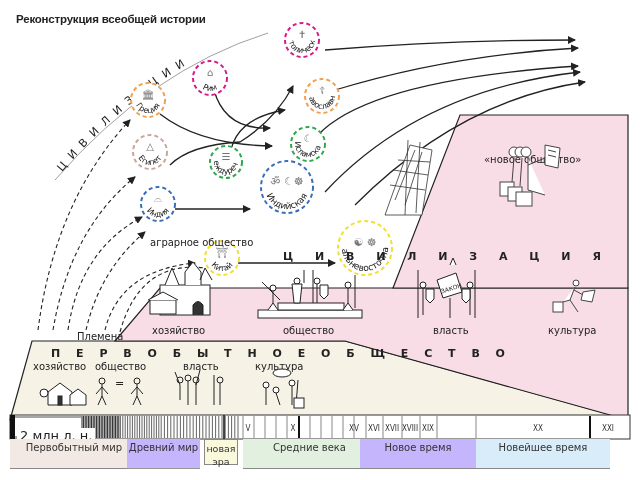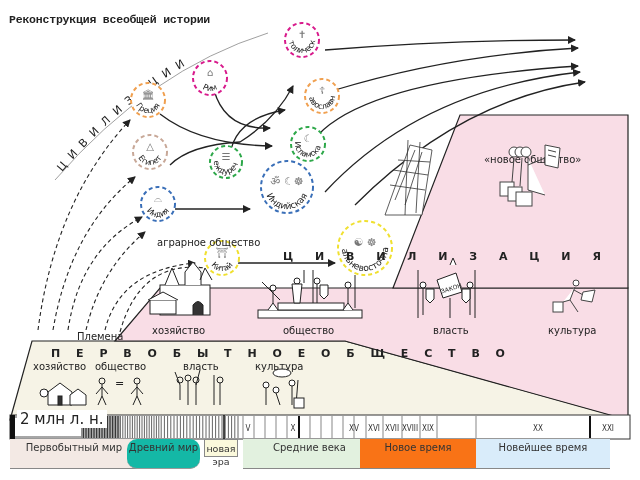--- a/index.html
+++ b/index.html
@@ -1,19 +1,19 @@
 <!DOCTYPE html>
 <html><head>
 <meta charset="utf-8">
 <style>
   html,body{margin:0;padding:0;background:#fff;}
   body{width:640px;height:480px;position:relative;overflow:hidden;font-family:"DejaVu Sans",sans-serif;}
   svg{position:absolute;left:0;top:0;}
   .t{font-family:"DejaVu Sans",sans-serif;fill:#222;}
-  .title{position:absolute;left:9px;top:13px;font-family:Liberation Mono, monospace;font-weight:bold;font-size:11.5px;color:#222;letter-spacing:-0.2px;text-align:right;}
+  .title{position:absolute;left:16px;top:13px;font-family:Liberation Sans, sans-serif;font-weight:bold;font-size:11.5px;color:#222;letter-spacing:-0.2px;text-align:right;}
   .lbl{position:absolute;font-family:"DejaVu Sans",sans-serif;font-size:10px;color:#222;white-space:nowrap;}
   .spaced{position:absolute;font-family:"DejaVu Sans",sans-serif;font-weight:bold;font-size:11px;color:#222;white-space:nowrap;}
   .era{position:absolute;top:439px;height:30px;font-family:"DejaVu Sans",sans-serif;font-size:10px;color:#333;text-align:center;line-height:13px;padding-top:2px;box-sizing:border-box;border-bottom:1px solid #888;}
   .roman{font-family:"DejaVu Sans Condensed","DejaVu Sans",sans-serif;font-size:8px;fill:#333;}
 </style>
 </head>
 <body>
 
 <svg id="diagram" width="640" height="480" viewBox="0 0 640 480">
   <defs>
@@ -310,21 +310,21 @@
     <rect x="508" y="187" width="14" height="14"></rect>
     <rect x="516" y="192" width="16" height="14"></rect>
     <circle cx="514" cy="152" r="5"></circle>
       <circle cx="520" cy="152" r="5"></circle>
       <circle cx="526" cy="152" r="5"></circle>
     <path d="M514,158 L512,182 M522,158 L520,186 M528,158 L528,190 L545,195 M528,165 L545,158"></path>
     <path d="M545,145 L560,148 L558,168 L545,165 Z M548,150 L556,152 M548,155 L556,157"></path>
   </g>
 </svg>
 
-<div class="lbl" style="left:157px;top:237px;">аграрное общество</div>
+<div class="lbl" style="left:150px;top:237px;">аграрное общество</div>
 <div class="spaced" style="left:283px;top:250px;letter-spacing:9px;">Ц И В И Л И З А Ц И Я</div>
 <div class="lbl" style="left:152px;top:325px;">хозяйство</div>
 <div class="lbl" style="left:283px;top:325px;">общество</div>
 <div class="lbl" style="left:433px;top:325px;">власть</div>
 <div class="lbl" style="left:548px;top:325px;">культура</div>
 
 <svg width="640" height="480" viewBox="0 0 640 480" style="pointer-events:none">
   <g stroke="#222" stroke-width="1" fill="#fff">
     <rect x="160" y="285" width="50" height="30"></rect>
     <path d="M165,285 L172,268 L179,285 M185,285 L185,272 L193,262 L201,272 L201,285 M200,280 L205,268 L212,280"></path>
@@ -396,20 +396,20 @@
     <circle cx="266" cy="385" r="3"></circle>
       <path d="M266,388 L266,405"></path>
     <circle cx="276" cy="390" r="3"></circle>
       <path d="M276,393 L280,405"></path>
     <circle cx="292" cy="383" r="3"></circle>
       <path d="M292,386 L292,405 M298,380 L296,405"></path>
     <rect x="294" y="398" width="10" height="10"></rect>
   </g>
 </svg>
 
-<div class="lbl" style="left:17px;top:410px;background:#fff;padding:0 3px;font-size:15px;">2 млн л. н.</div>
+<div class="lbl" style="left:17px;top:428px;background:#fff;padding:0 3px;font-size:13px;text-decoration:underline;">2 млн л. н.</div>
 
 <div class="era" style="left: 10px; width: 128px; background: rgb(243, 233, 228);" id="era0"><span>Первобытный мир</span></div>
-<div class="era" style="left: 127px; width: 73px; border-bottom: 1px solid rgb(153, 153, 153); background: #14b8a6; border-radius: 10px;" id="era1"><span>Древний мир</span></div>
-<div class="era" style="left: 204px; top: 439px; width: 34px; height: 18px; border: 1px solid rgb(136, 136, 136); font-size: 9.5px; background: rgb(251, 249, 220);" id="era2"><span>новая эра</span></div>
+<div class="era" style="left: 127px; width: 73px; border-bottom: 1px solid rgb(153, 153, 153); background: #c4b5fd;" id="era1"><span>Древний мир</span></div>
+<div class="era" style="left: 204px; top: 439px; width: 34px; height: 26px; border: 1px solid rgb(136, 136, 136); font-size: 9.5px; background: rgb(251, 249, 220);" id="era2"><span>новая эра</span></div>
 <div class="era" style="left: 243px; width: 133px; background: rgb(226, 241, 223);" id="era3"><span>Средние века</span></div>
-<div class="era" style="left: 360px; width: 116px; background: #f97316;" id="era4"><span>Новое время</span></div>
+<div class="era" style="left: 360px; width: 116px; background: #c4b5fd;" id="era4"><span>Новое время</span></div>
 <div class="era" style="left: 476px; width: 134px; background: rgb(217, 236, 250);" id="era5"><span>Новейшее время</span></div>
 
 </body></html>

